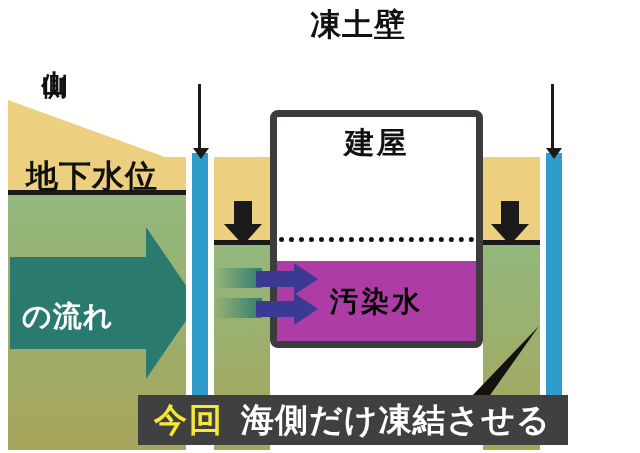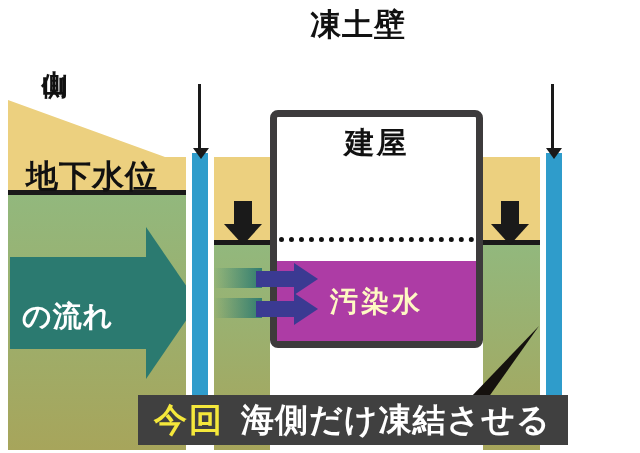--- a/index.html
+++ b/index.html
@@ -46,21 +46,21 @@
   
   .streak{left:214px;width:48px;height:20px;background:linear-gradient(to right,rgba(43,122,112,0),rgba(43,122,112,.95));}
   
   .drop-stem{width:18px;height:23px;background:#1a1a1a;}
   .drop-head{width:0;height:0;border-left:19px solid transparent;border-right:19px solid transparent;border-top:21px solid #1a1a1a;}
   
   .building{left:270px;top:110px;width:213px;height:238px;background:#fff;border:7px solid #3d3b3c;border-radius:8px;box-sizing:border-box;}
   .bldg-label{position:absolute;left:0;right:0;top:6px;text-align:center;font-size:30px;font-weight:600;letter-spacing:2px;}
   .dotline{position:absolute;left:2px;right:2px;top:120px;height:0;border-top:5px dotted #111;}
   .magenta{position:absolute;left:0;right:0;bottom:0;height:80px;background:#ad3ca5;}
-  .cw-label{position:absolute;left:0;right:0;top:22px;text-align:center;color:#fef9c3;font-size:28px;font-weight:600;letter-spacing:3px;}
+  .cw-label{position:absolute;left:0;right:0;top:22px;text-align:center;color:#000000;font-size:28px;font-weight:600;letter-spacing:3px;}
   
   .in-body{width:38px;height:16px;background:#3b3a92;}
   .in-head{width:0;height:0;border-top:16px solid transparent;border-bottom:16px solid transparent;border-left:24px solid #3b3a92;}
   
   .wedge{left:455px;top:318px;}
   .banner{left:138px;top:395px;width:502px;height:50px;background:#404040;display:flex;align-items:center;}
   .banner .tag{color:#f5e83b;font-size:33px;font-weight:bold;margin-left:16px;letter-spacing:2px;white-space:nowrap;}
   .banner .msg{color:#ffffff;font-size:33px;font-weight:bold;margin-left:17px;letter-spacing:1px;white-space:nowrap;}
 </style>
 </head>

